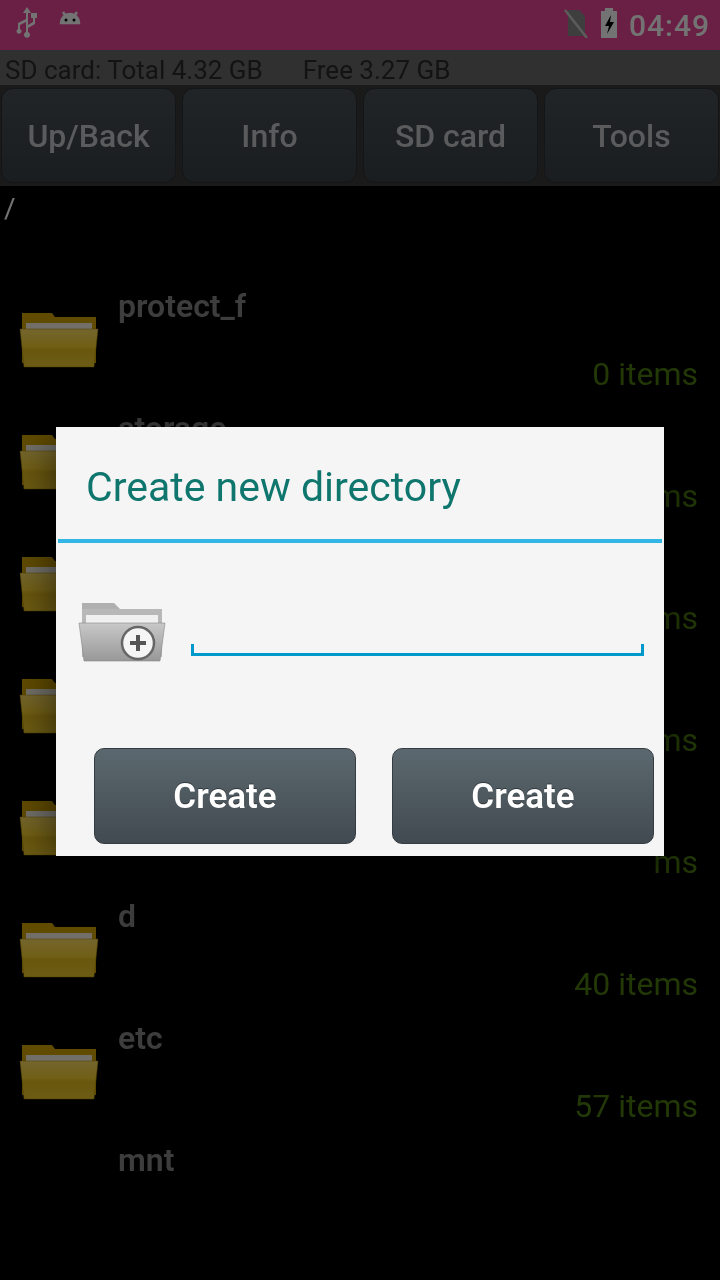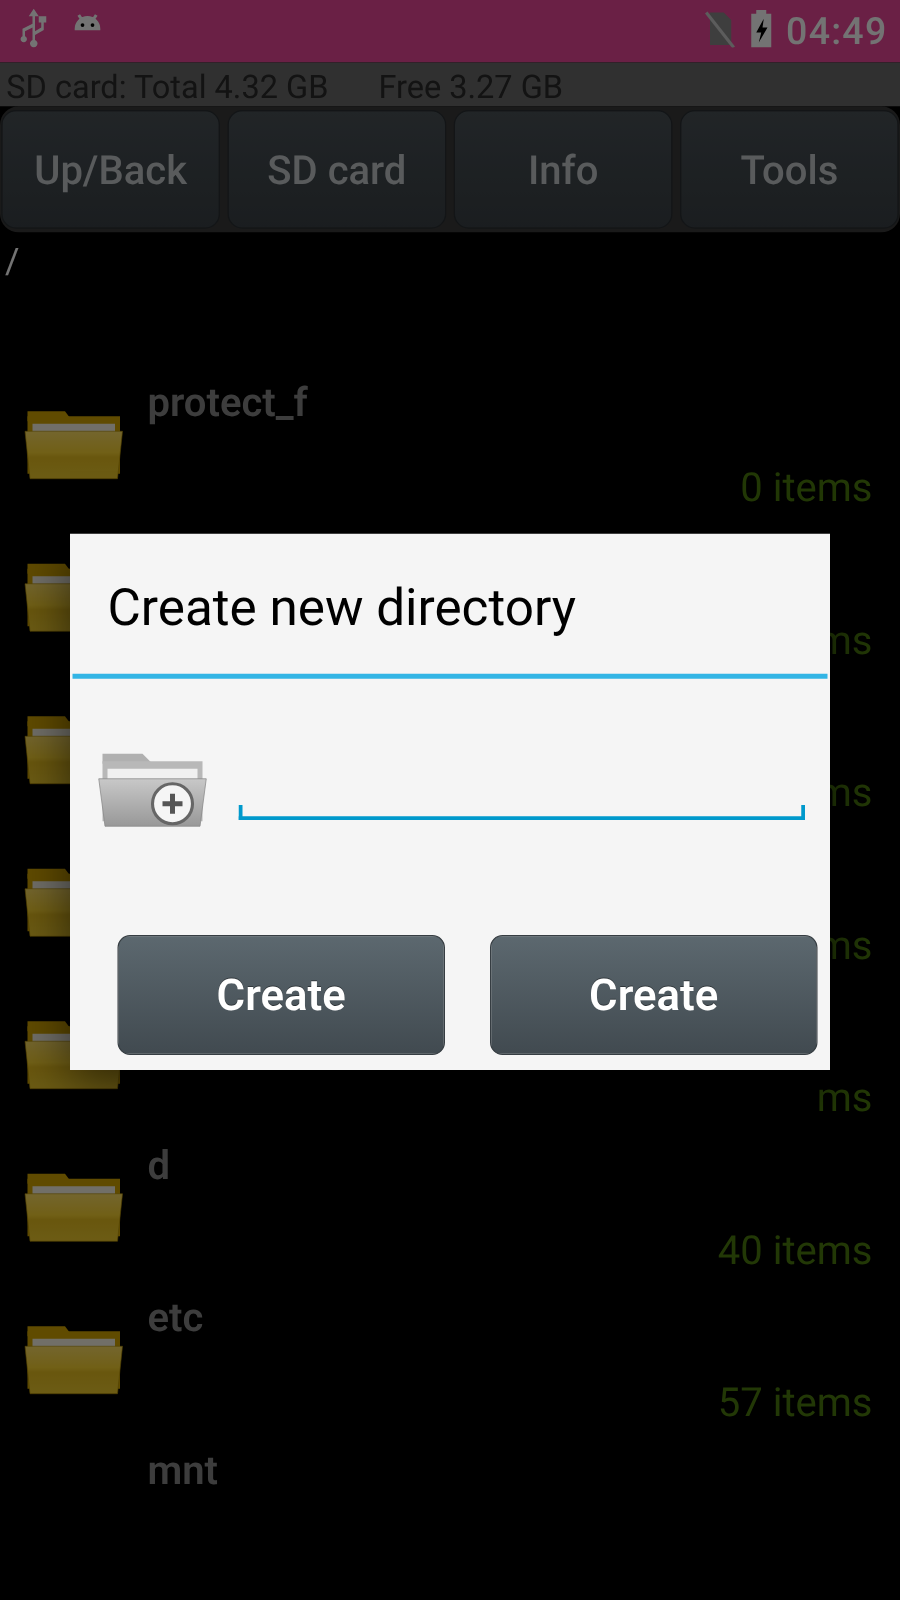--- a/index.html
+++ b/index.html
@@ -8,39 +8,39 @@
     
     .status-bar { height: 50px; background: #ec4899; display: flex; align-items: center; padding: 0 10px; color: #fff; justify-content: space-between; }
     .status-left { display: flex; gap: 18px; align-items: center; padding-left: 6px; }
     .status-right { display: flex; gap: 10px; align-items: center; }
     .status-time { font-size: 30px; font-weight: 500; letter-spacing: 1px; }
     
     
     .storage-bar { height: 35px; background: #6b6b6b; display: flex; align-items: flex-end; padding: 0 5px; gap: 40px; color: #2a2a2a; font-size: 26px; }
     
     
-    .toolbar { display: flex; gap: 6px; padding: 3px 1px; background: #3a3a3a; border-radius: 15px; }
+    .toolbar { display: flex; gap: 6px; padding: 3px 1px; background: #3a3a3a; }
     .toolbar-btn { flex: 1; height: 95px; background: linear-gradient(#4a5257, #3b4247); border: 1px solid #2a2f33; border-radius: 12px; display: flex; align-items: center; justify-content: center; color: #c5c9cc; font-size: 32px; font-weight: 500; }
     
     
     .path { color: #fff; font-size: 28px; padding: 6px 4px; background: #000; }
     
     
     .file-list { background: #000; }
     .file-item { display: flex; align-items: flex-start; padding: 8px 18px 4px 18px; height: 122px; position: relative; }
     .folder-icon { width: 82px; height: 66px; margin-top: 18px; flex-shrink: 0; position: relative; }
     .item-name { color: #888; font-size: 32px; font-weight: 600; margin-left: 18px; margin-top: 0px; }
     .item-count { position: absolute; right: 22px; bottom: 8px; color: #4d7c0f; font-size: 32px; }
     
     
     .overlay { position: absolute; inset: 0; background: rgba(0,0,0,0.55); }
     
     
     .dialog { position: absolute; left: 56px; top: 427px; width: 608px; background: #f5f5f5; box-shadow: 0 10px 40px rgba(0,0,0,0.6); }
-    .dialog-title { color: #000000; font-size: 41px; font-weight: 400; padding: 36px 30px 28px 30px; }
+    .dialog-title { color: #0f766e; font-size: 41px; font-weight: 400; padding: 36px 30px 28px 30px; }
     .dialog-divider { height: 4px; background: #33b5e5; margin: 0 2px; }
     .dialog-body { display: flex; align-items: center; padding: 50px 20px 70px 20px; gap: 20px; }
     .new-folder-icon { width: 95px; height: 75px; position: relative; flex-shrink: 0; }
     .input-wrap { flex: 1; position: relative; height: 50px;}
     .input-wrap::before, .input-wrap::after { content: ''; position: absolute; bottom: 0; width: 3px; height: 12px; background: #0099cc; }
     .input-wrap::before { left: 0; }
     .input-wrap::after { right: 0; }
     .input-field { width: 100%; height: 100%; border: none; border-bottom: 3px solid #0099cc; background: transparent; font-size: 28px; outline: none; padding: 0 6px; }
     
     .dialog-buttons { display: flex; gap: 36px; padding: 10px 10px 12px 10px; margin-left: 28px; }
@@ -102,29 +102,29 @@
   </div>
 </div>
 
 <div class="storage-bar">
   <span>SD card: Total 4.32 GB</span>
   <span>Free 3.27 GB</span>
 </div>
 
 <div class="toolbar">
   <div class="toolbar-btn">Up/Back</div>
+  <div class="toolbar-btn">Info</div>
   <div class="toolbar-btn">SD card</div>
-  <div class="toolbar-btn">Info</div>
   <div class="toolbar-btn">Tools</div>
 </div>
 
 <div class="path">/</div>
 
 <div class="file-list">
-  <div class="file-item" style="margin-top:64px">
+  <div class="file-item" style="margin-top:48px">
     <span class="folder-icon">
       <svg class="folder-svg" width="82" height="66" viewBox="0 0 82 66">
           <path class="tab" d="M4 8 H34 L40 16 H4 Z"></path>
           <path class="back" d="M4 12 H78 V58 H4 Z"></path>
           <rect x="8" y="18" width="66" height="10" fill="#fff" opacity="0.9"></rect>
           <path class="front" d="M2 24 H80 L76 62 H6 Z"></path>
         </svg>
     </span>
     <span class="item-name">protect_f</span>
     <span class="item-count">0 items</span>

